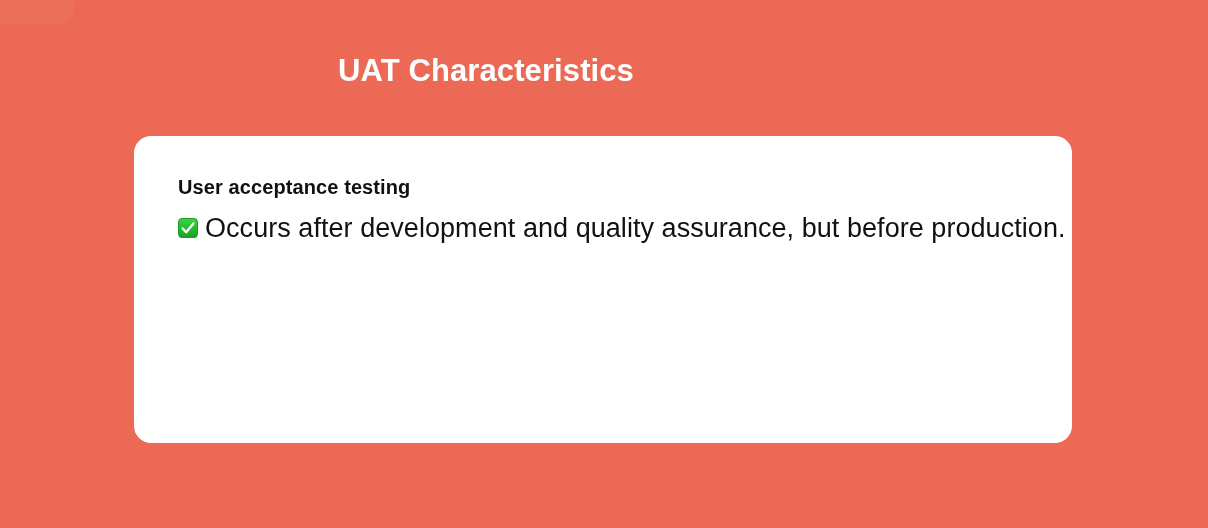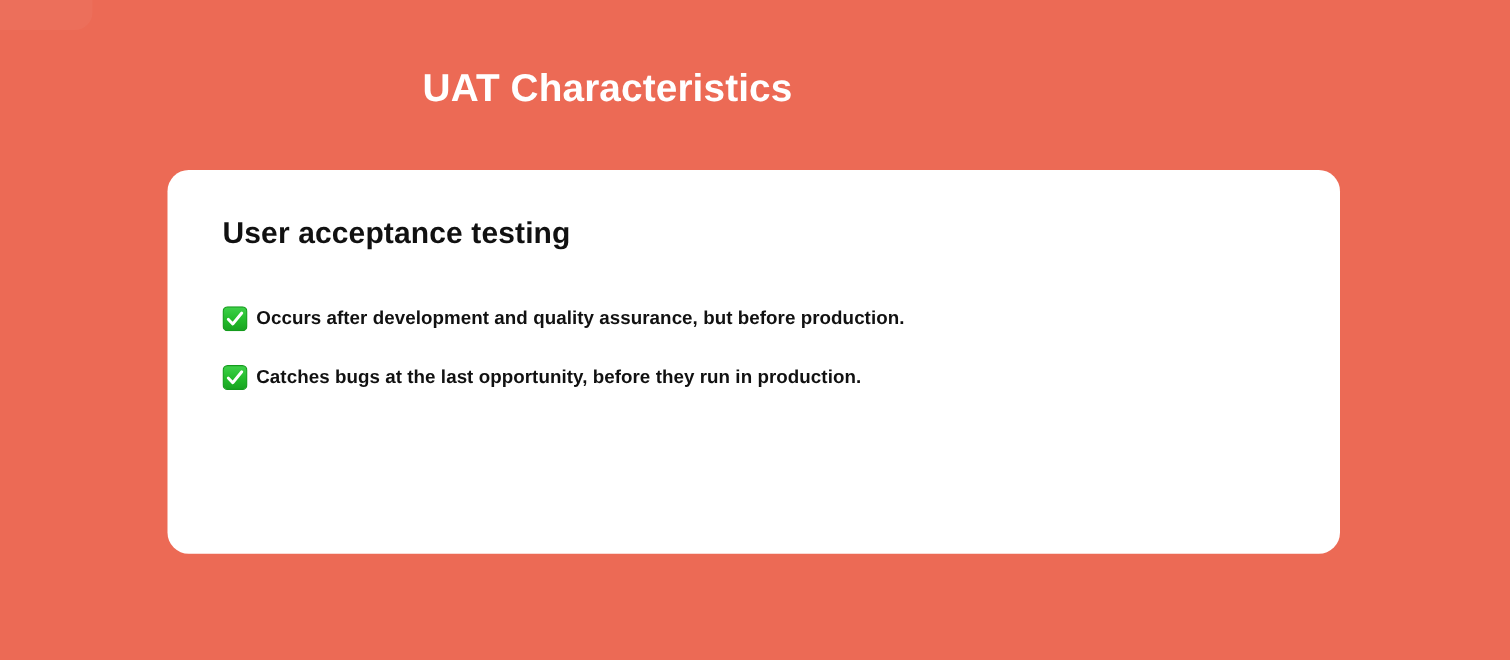--- a/index.html
+++ b/index.html
@@ -54,25 +54,25 @@
     width: 938px;
     height: 307px;
     background: #FFFFFF;
     border-radius: 17px;
     box-sizing: border-box;
     padding: 36px 44px 0 44px;
   }
 
   .card-heading {
     color: #111111;
-    font-size: 24px;
+    font-size: 20px;
     font-weight: bold;
     line-height: 30px;
     letter-spacing: 0.1px;
-    margin: 0 0 41px 0;
+    margin: 0 0 14px 0;
   }
 
   .check-list {
     list-style: none;
     margin: 0;
     padding: 0;
   }
 
   .check-item {
     display: flex;
@@ -92,22 +92,22 @@
     margin-right: 7px;
   }
   .check-icon svg {
     display: block;
     width: 20px;
     height: 20px;
   }
 
   .check-text {
     color: #111111;
-    font-size: 15px;
-    font-weight: bold;
+    font-size: 27px;
+    font-weight: normal;
     line-height: 24px;
     letter-spacing: 0.05px;
     white-space: nowrap;
   }
 </style>
 </head>
 <body>
 
 <div class="slide">
 
@@ -133,26 +133,17 @@
               </linearGradient>
             </defs>
             <rect x="0.5" y="0.5" width="19" height="19" rx="3.6" ry="3.6" fill="url(#g1)" stroke="#149B1D" stroke-width="1"></rect>
             <path d="M4.6 10.4 L8.2 14.2 L15.4 5.4" fill="none" stroke="#FFFFFF" stroke-width="2.3" stroke-linecap="round" stroke-linejoin="round"></path>
           </svg>
         </span>
         <span class="check-text">Occurs after development and quality assurance, but before production.</span>
       </li>
 
 
-      <li class="check-item">
-        <span class="check-icon">
-          <svg viewBox="0 0 20 20" xmlns="http://www.w3.org/2000/svg">
-            <rect x="0.5" y="0.5" width="19" height="19" rx="3.6" ry="3.6" fill="url(#g1)" stroke="#149B1D" stroke-width="1"></rect>
-            <path d="M4.6 10.4 L8.2 14.2 L15.4 5.4" fill="none" stroke="#FFFFFF" stroke-width="2.3" stroke-linecap="round" stroke-linejoin="round"></path>
-          </svg>
-        </span>
-        <span class="check-text">Catches bugs at the last opportunity, before they run in production.</span>
-      </li>
 
 
     </ul>
   </div>
 </div>
 
 </body></html>

